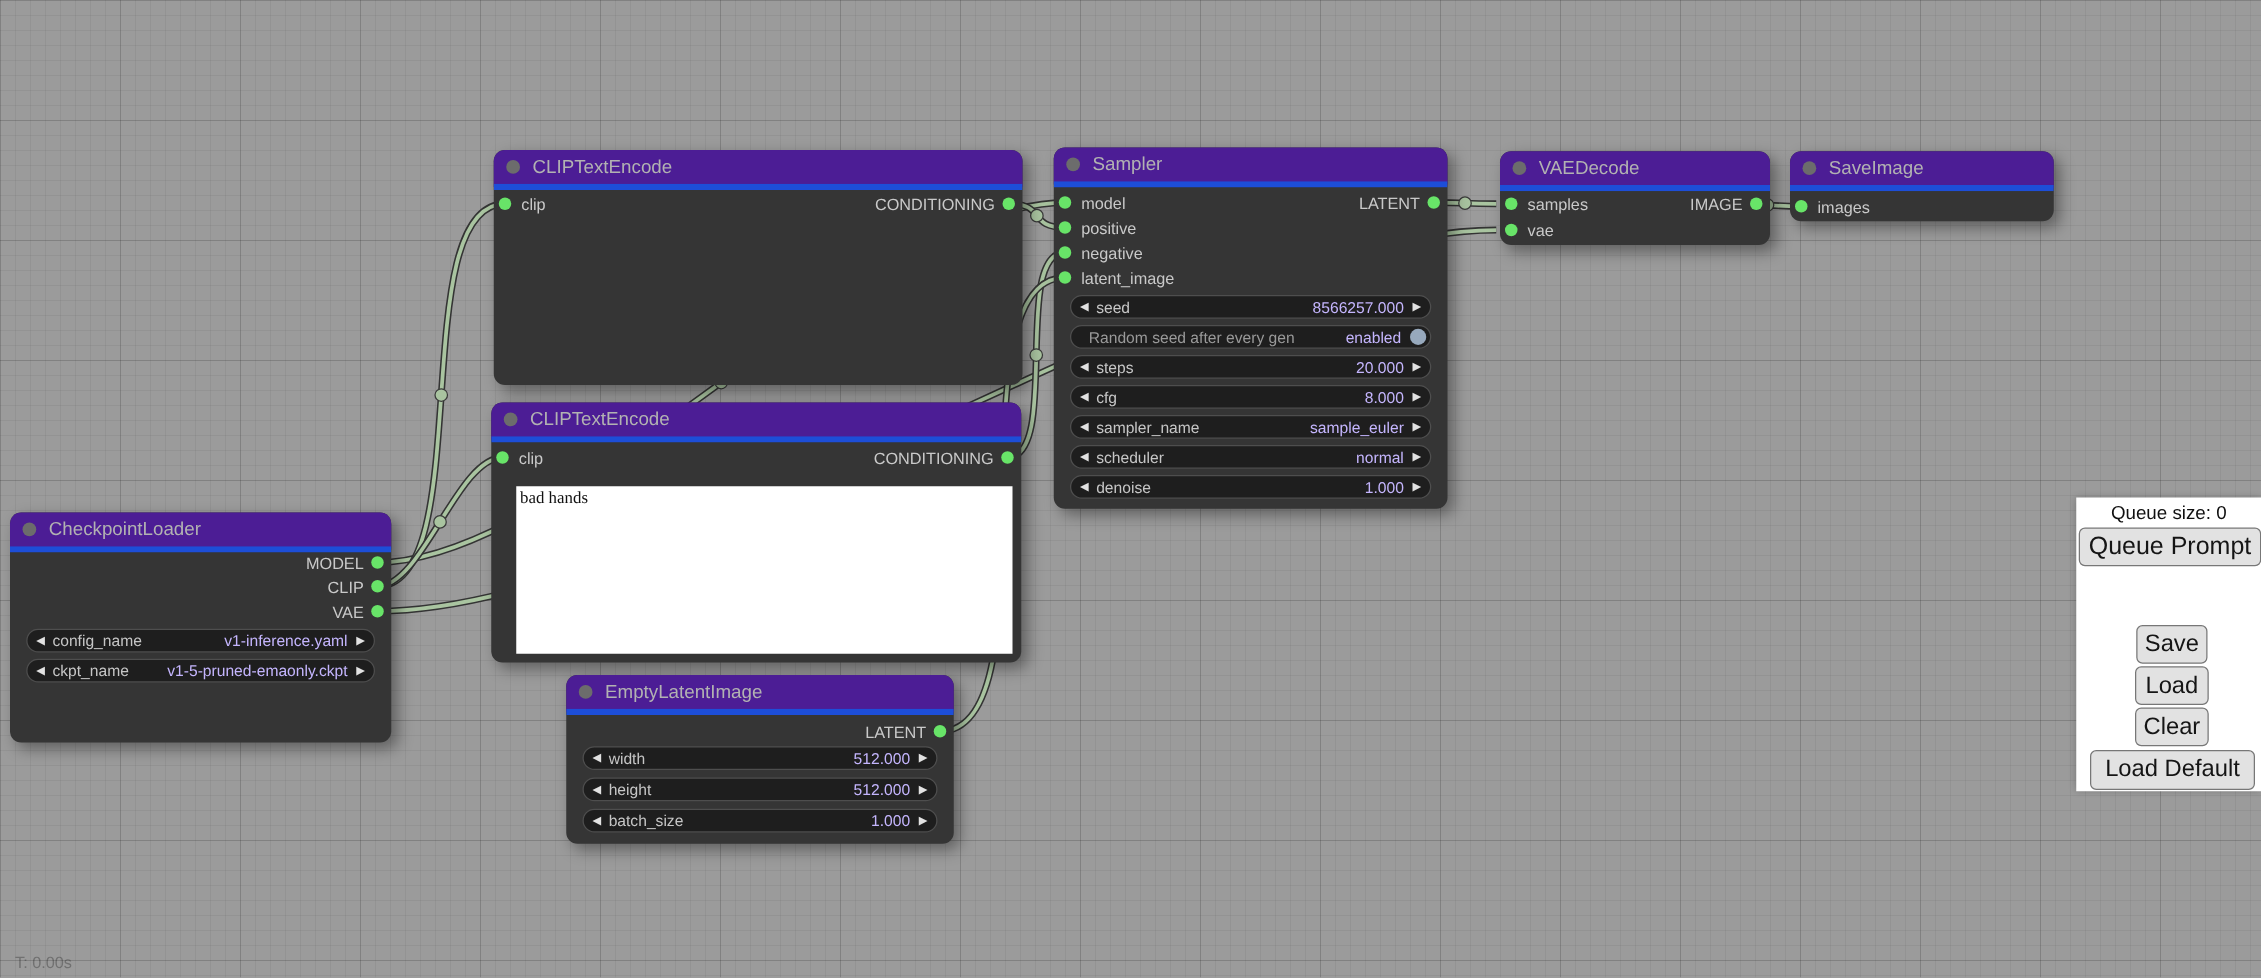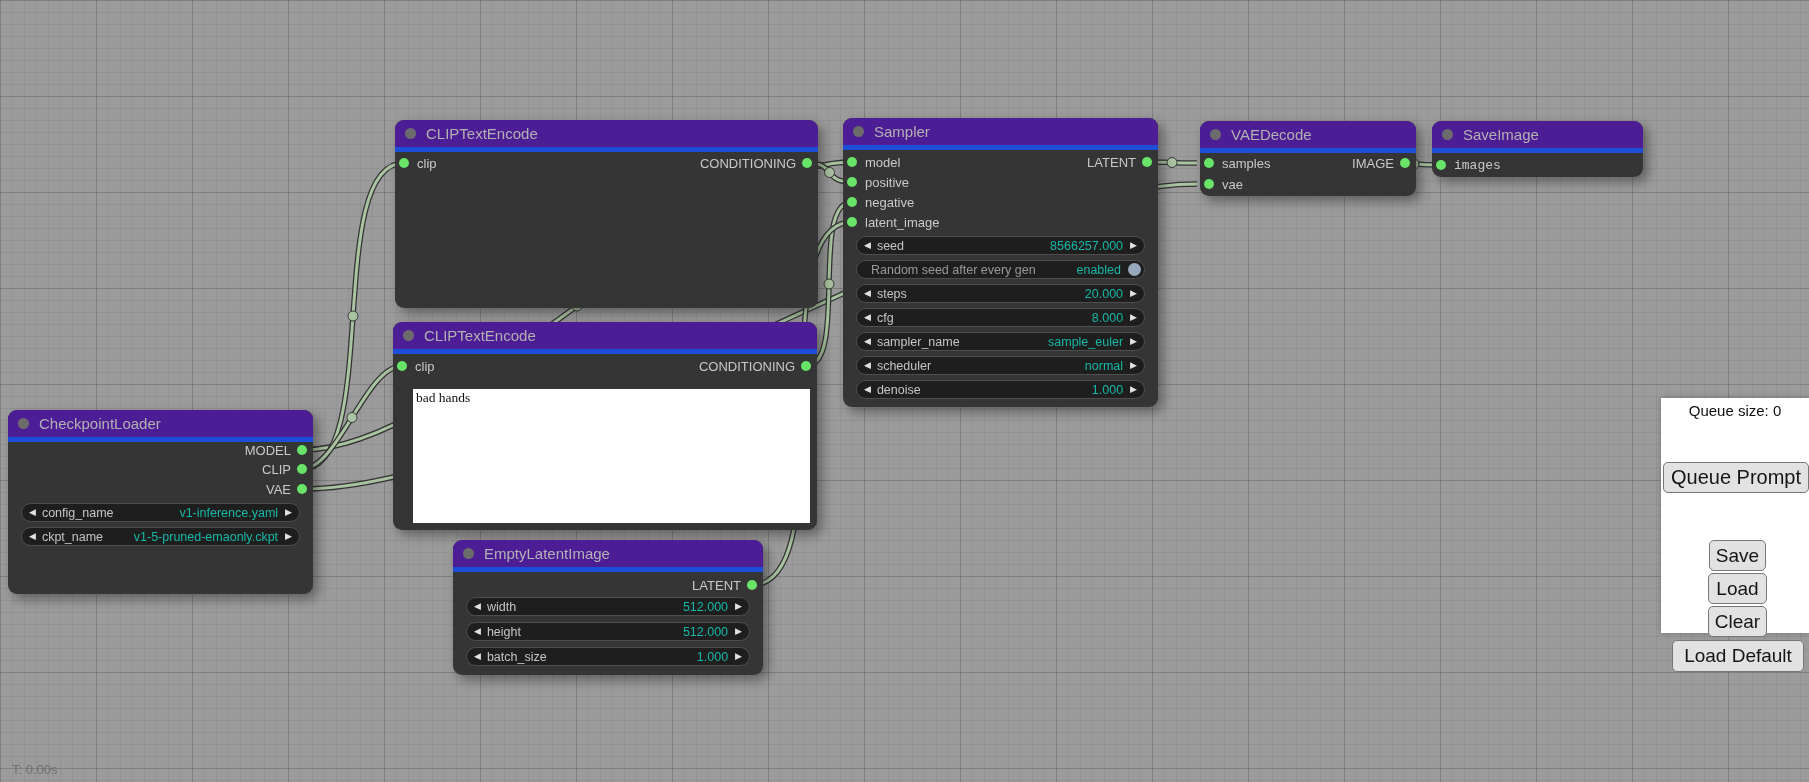--- a/index.html
+++ b/index.html
@@ -29,31 +29,31 @@
   .slot-label-in{position:absolute;left:22px;top:2px;}
   .slot-label-out{position:absolute;right:22px;top:2px;}
   .widget{position:absolute;left:13px;right:13px;height:19px;border-radius:10px;
         background:#1e1e1e;border:1px solid #4e4e4e;display:flex;align-items:center;
         font-size:12.5px;color:#c6c6c6;box-sizing:border-box;}
   .widget .arrow{font-size:9px;color:#e2e2e2;line-height:19px;}
   .widget .arrow.l{margin-left:7px;}
   .widget .arrow.r{margin-right:7px;}
   .widget .wlabel{margin-left:6px;white-space:nowrap;}
   .widget .spacer{flex:1;}
-  .widget .wvalue{color:#14b8a6;margin-right:7px;white-space:nowrap;}
+  .widget .wvalue{color:#c4b5fd;margin-right:7px;white-space:nowrap;}
   .widget.toggle .wlabel{margin-left:14px;color:#999;text-align:center;}
   .toggle-dot{width:13px;height:13px;border-radius:50%;background:#97a9bd;margin-right:3px;}
   .prompt-box{position:absolute;background:#ffffff;color:#111;
         font-family:"Liberation Serif",serif;font-size:13.5px;line-height:1.25;
         padding:1px 3px;box-sizing:border-box;overflow:hidden;white-space:pre-wrap;}
   #menu-panel{position:absolute;left:1661px;top:398px;width:148px;height:235px;z-index:3;
         background:#ffffff;box-shadow:0 0 6px rgba(0,0,0,0.25);}
   #menu-panel .mbtn{position:absolute;background:#e2e2e2;border:1px solid #777;
         border-radius:5px;color:#151515;display:flex;align-items:center;justify-content:center;
-        box-sizing:border-box;cursor:pointer;font-family:"Liberation Sans",sans-serif;margin-top:40px;}
+        box-sizing:border-box;cursor:pointer;font-family:"Liberation Sans",sans-serif;}
   #queue-size{position:absolute;left:0;right:0;top:4px;text-align:center;font-size:15px;color:#101010;}
   #queue-prompt-btn{left:2px;top:24px;width:146px;height:31px;font-size:20px;background:#ececec;}
   #save-btn{left:48px;top:102px;width:57px;height:31px;font-size:19px;}
   #load-btn{left:47px;top:135px;width:59px;height:31px;font-size:19px;}
   #clear-btn{left:47px;top:168px;width:59px;height:31px;font-size:19px;text-align:center;}
   #load-default-btn{left:11px;top:202px;width:132px;height:32px;font-size:19px;}
   #stats-text{position:absolute;left:12px;top:762px;font-size:13px;color:rgba(35,35,35,0.35);z-index:0;}
 </style>
 </head>
 <body>
@@ -270,21 +270,21 @@
       <span class="port-dot in"></span>
       <span class="slot-label-in">vae</span>
     </div>
   </div>
 
   <div class="node" style="left:1432px;top:121px;width:211px;height:56px;">
     <div class="node-title">
       <span class="title-dot"></span>
       <span class="title-text">SaveImage</span>
     </div>
-    <div class="slot-row" style="top:35px;font-family:Liberation Mono, monospace;">
+    <div class="slot-row" style="top:35px;">
       <span class="port-dot in"></span>
       <span class="slot-label-in">images</span>
     </div>
   </div>
 
   <div id="menu-panel">
     <div id="queue-size">Queue size: 0</div>
     <div class="mbtn" id="queue-prompt-btn">Queue Prompt</div>
     <div class="mbtn" id="save-btn">Save</div>
     <div class="mbtn" id="load-btn">Load</div>

